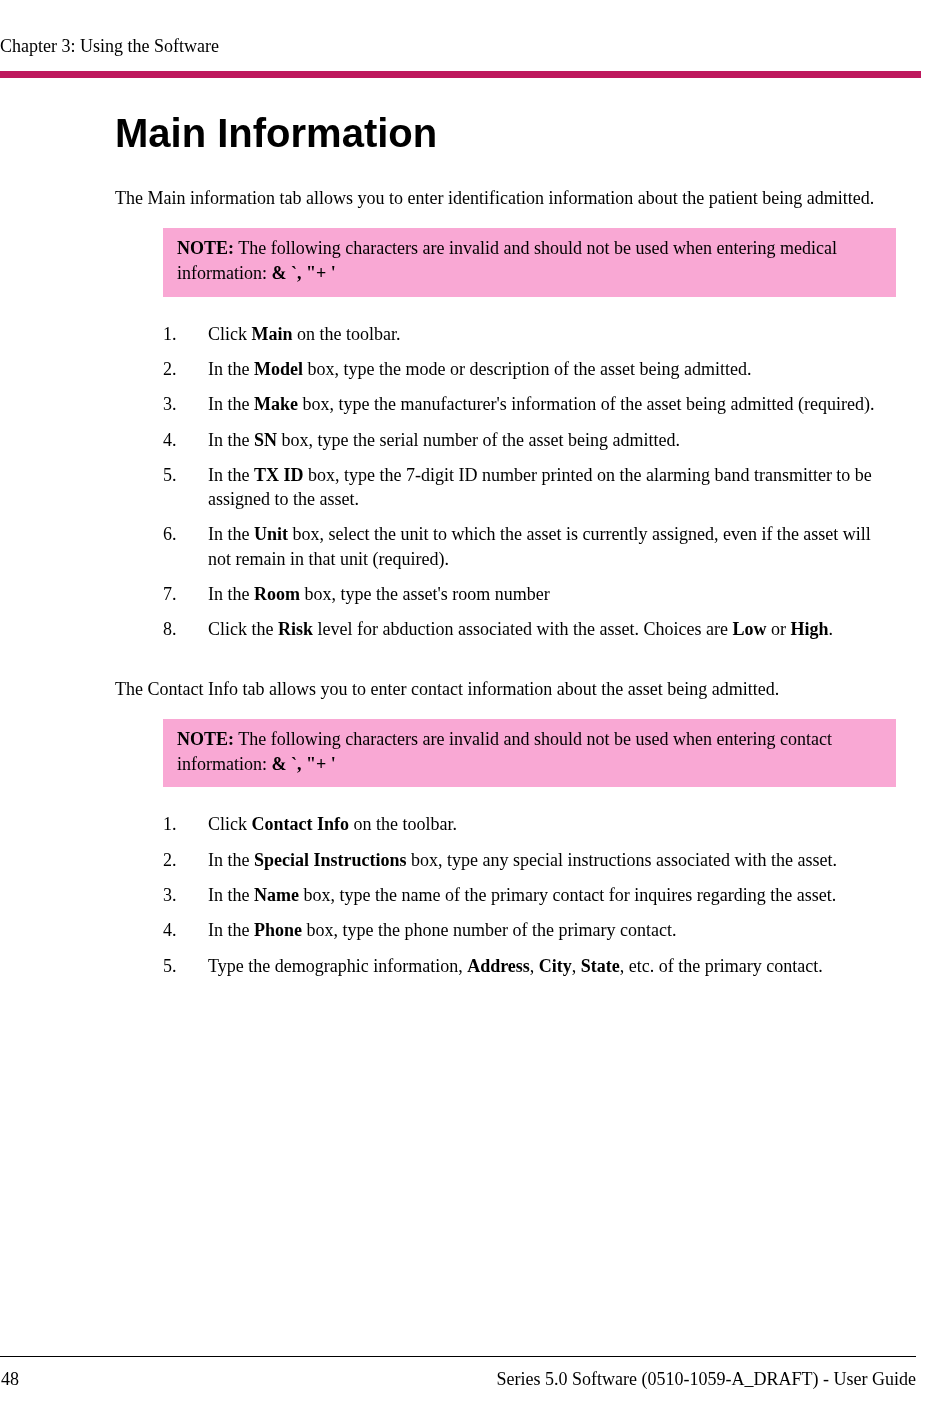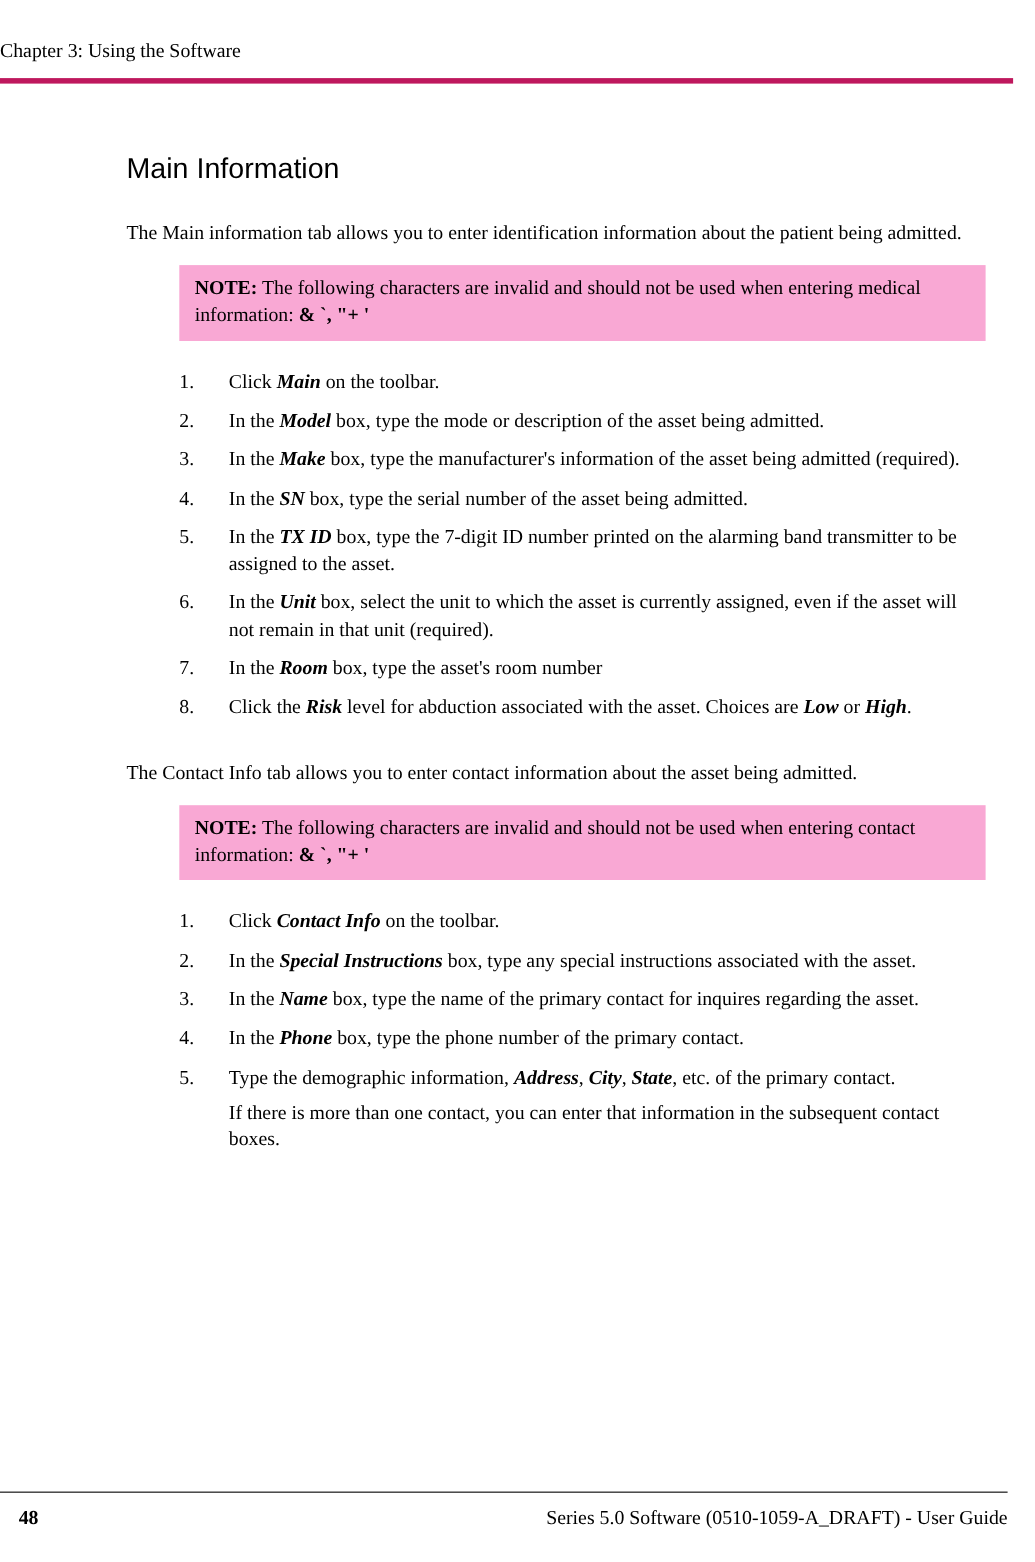--- a/index.html
+++ b/index.html
@@ -12,33 +12,33 @@
     height: 1420px;
     background: #fff;
     font-family: Georgia, 'Times New Roman', serif;
     color: #000;
     position: relative;
     padding: 36px 20px 30px 0;
   }
   .header {
     font-size: 18px;
     padding-bottom: 14px;
-    border-bottom: 5px solid #be185d;
-    margin-bottom: 62px;
+    border-bottom: 7px solid #be185d;
+    margin-bottom: 33px;
     font-family: Georgia, serif;
     margin-left: 0;
   }
   .content {
     padding-left: 115px;
     padding-right: 25px;
   }
   .section-title {
     font-family: Arial, Helvetica, sans-serif;
-    font-size: 26px;
-    font-weight: normal;
+    font-size: 40px;
+    font-weight: bold;
     margin-bottom: 30px;
   }
   .intro-text {
     font-size: 18px;
     margin-bottom: 18px;
     line-height: 1.35;
   }
   .note-box {
     background: #f9a8d4;
     padding: 8px 14px 10px 14px;
@@ -70,40 +70,38 @@
   }
   ol.steps li::before {
     counter-increment: item;
     content: counter(item) ".";
     position: absolute;
     left: 0;
     font-size: 18px;
   }
   .bold {
     font-weight: bold;
-    font-style: italic;
   }
   .sub-text {
     margin-top: 8px;
     display: block;
   }
   .footer {
     position: absolute;
     bottom: 30px;
     left: 0;
     right: 25px;
     border-top: 1px solid #000;
     padding-top: 12px;
     display: flex;
     justify-content: space-between;
     font-size: 18px;
   }
   .footer-left {
-    padding-left: 17px;
-    font-weight: bold;
+    padding-left: 1px;
   }
 </style>
 </head>
 <body>
 
 <div class="header">
   <span>Chapter 3: Using the Software</span>
 </div>
 
 <div class="content">
@@ -133,21 +131,20 @@
   <div class="note-box">
     <span class="note-label">NOTE:</span><span> The following characters are invalid and should not be used when entering contact information: </span><span class="bold-chars">&amp;   `,   "+   '</span>
   </div>
 
   <ol class="steps">
     <li><span>Click </span><span class="bold">Contact Info</span><span> on the toolbar.</span></li>
     <li><span>In the </span><span class="bold">Special Instructions</span><span> box, type any special instructions associated with the asset.</span></li>
     <li><span>In the </span><span class="bold">Name</span><span> box, type the name of the primary contact for inquires regarding the asset.</span></li>
     <li><span>In the </span><span class="bold">Phone</span><span> box, type the phone number of the primary contact.</span></li>
     <li><span>Type the demographic information, </span><span class="bold">Address</span><span>, </span><span class="bold">City</span><span>, </span><span class="bold">State</span><span>, etc. of the primary contact.</span>
-      <span class="sub-text">If there is more than one contact, you can enter that information in the subsequent contact boxes.</span>
     </li>
   </ol>
 
 </div>
 
 <div class="footer">
   <span class="footer-left">48</span>
   <span>Series 5.0 Software (0510-1059-A_DRAFT) - User Guide</span>
 </div>
 

